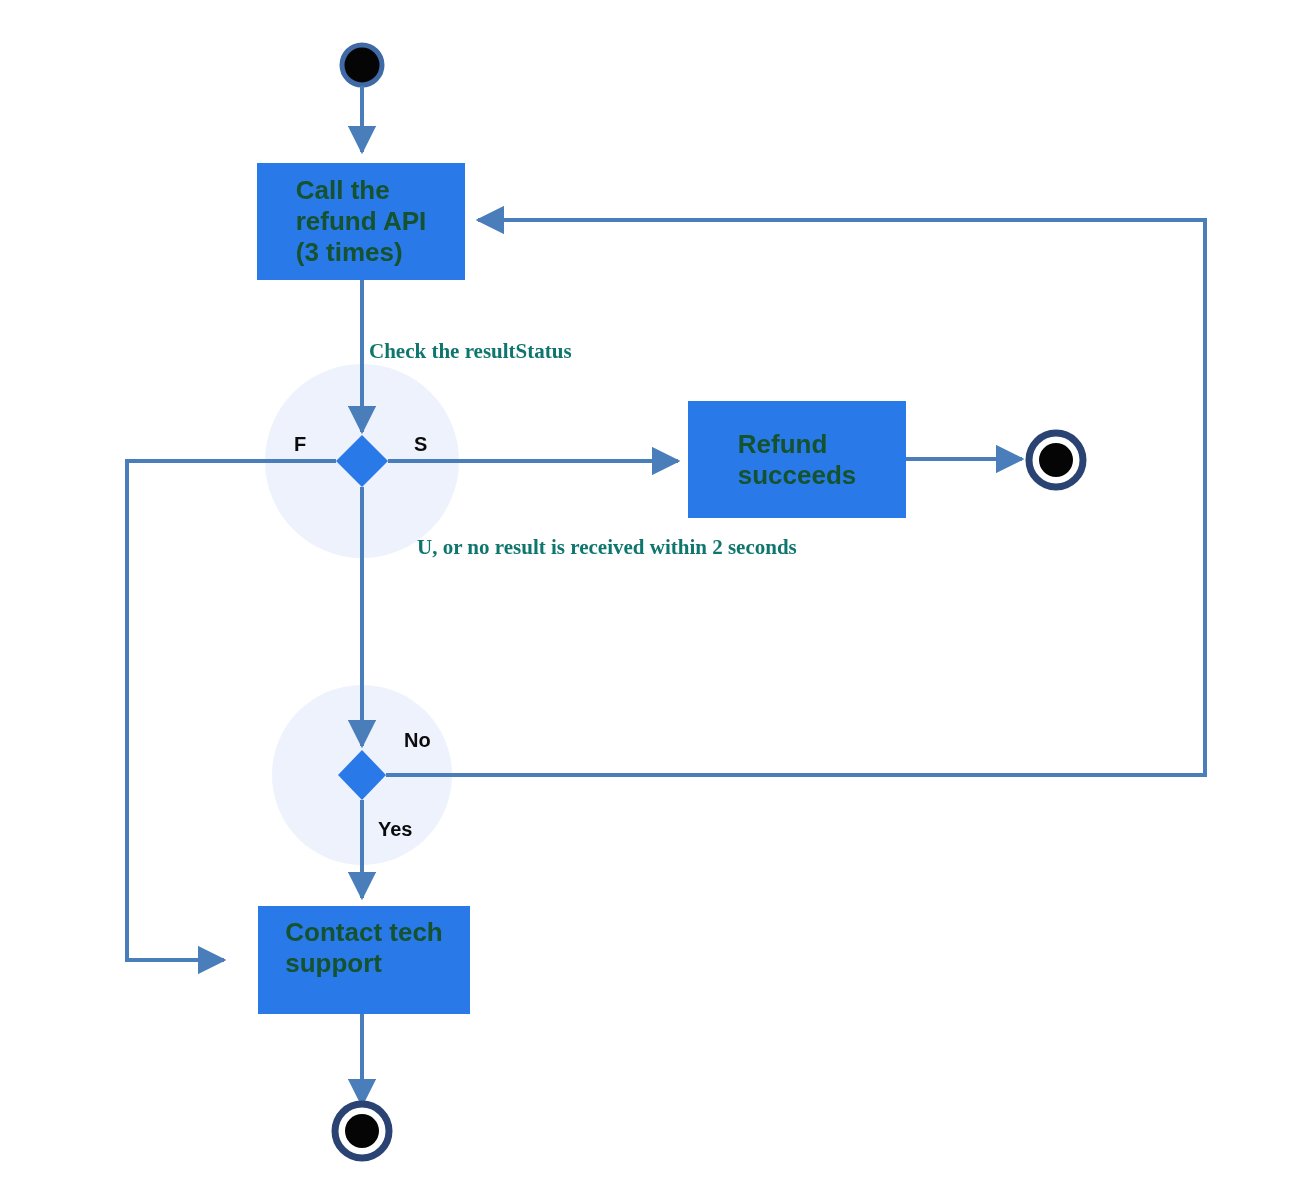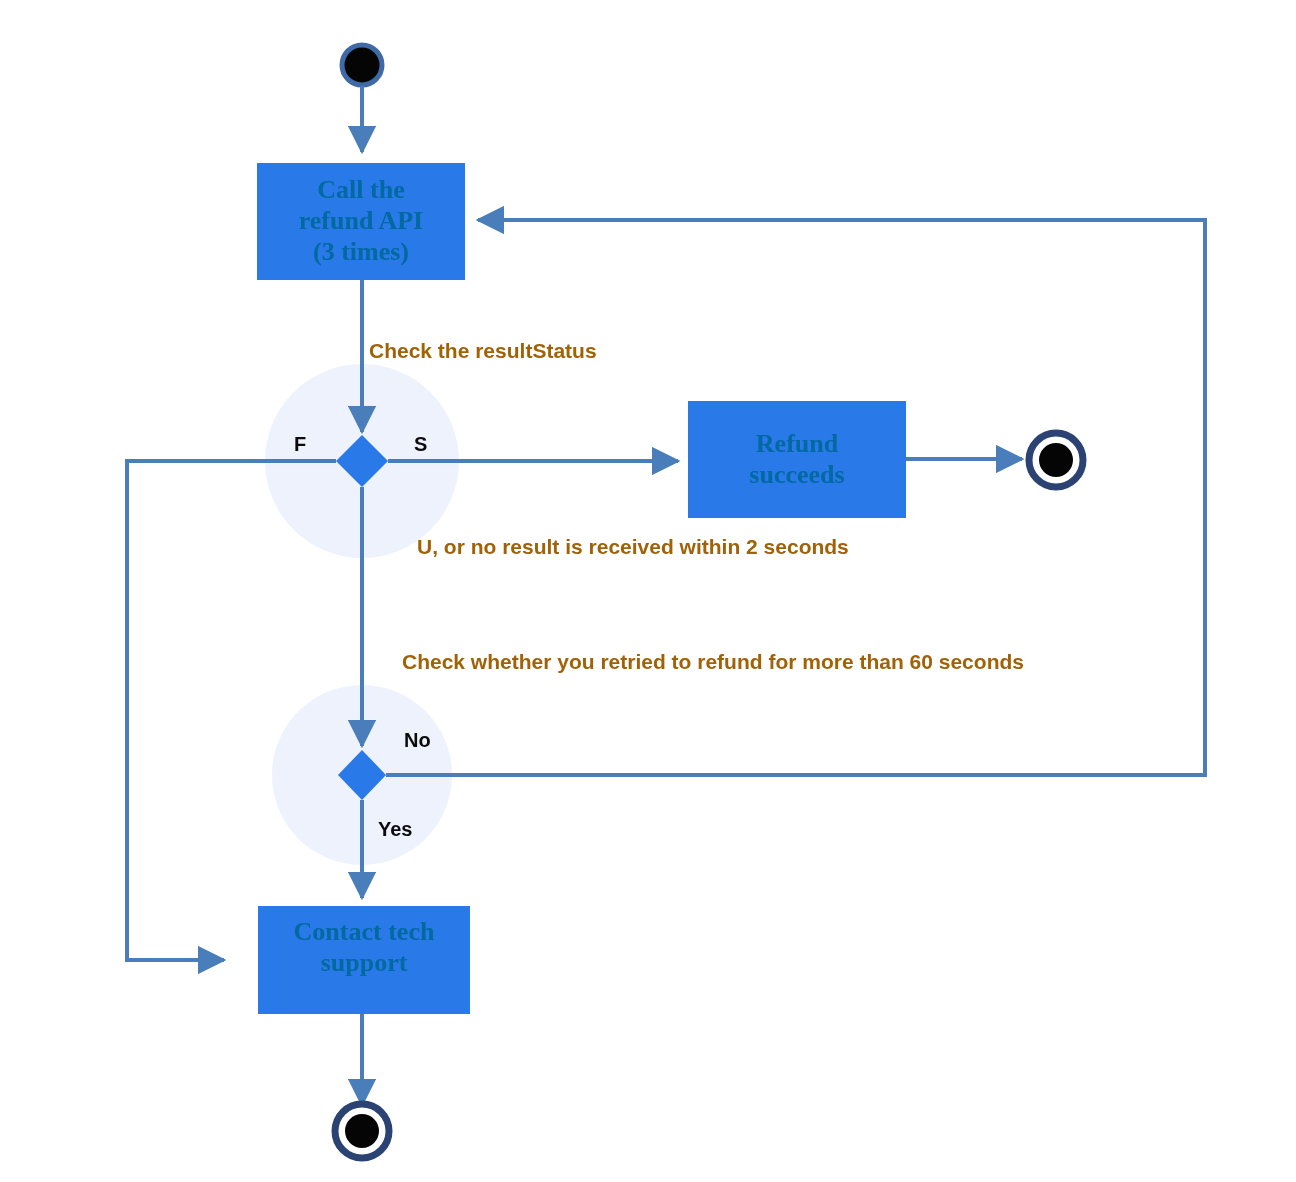--- a/index.html
+++ b/index.html
@@ -23,36 +23,35 @@
     left: 0;
     top: 0;
     width: 1296px;
     height: 1182px;
   }
   .node-label {
     position: absolute;
     display: flex;
     align-items: center;
     justify-content: center;
-    text-align: center;
-    color: #0369a1;
+    color: #14532d;
     font-weight: bold;
     font-size: 26px;
     line-height: 1.18;
     white-space: pre-line;
     pointer-events: none;
-    font-family: Liberation Serif, serif;
+    font-family: Liberation Sans, sans-serif;
   }
   .edge-label {
     position: absolute;
-    color: #a16207;
+    color: #0f766e;
     font-weight: bold;
     font-size: 21px;
     white-space: nowrap;
-    font-family: Liberation Sans, sans-serif;
+    font-family: Liberation Serif, serif;
   }
   .branch-label {
     position: absolute;
     color: #0b0b0b;
     font-weight: bold;
     font-size: 20px;
     white-space: nowrap;
     font-family: "Liberation Sans", sans-serif;
   }
 </style>
@@ -121,21 +120,20 @@
   <div class="node-label" style="left:688px; top:401px; width:218px; height:117px;">Refund
 succeeds</div>
 
   <div class="node-label" style="left:258px; top:906px; width:212px; height:84px;">Contact tech
 support</div>
 
   <div class="edge-label" style="left:369px; top:339px;">Check the resultStatus</div>
 
   <div class="edge-label" style="left:417px; top:535px;">U, or no result is received within 2 seconds</div>
 
-  <div class="edge-label" style="left:402px; top:650px;">Check whether you retried to refund for more than 60 seconds</div>
 
   <div class="branch-label" style="left:294px; top:433px;">F</div>
 
   <div class="branch-label" style="left:414px; top:433px;">S</div>
 
   <div class="branch-label" style="left:404px; top:729px;">No</div>
 
   <div class="branch-label" style="left:378px; top:818px;">Yes</div>
 
 </div>

